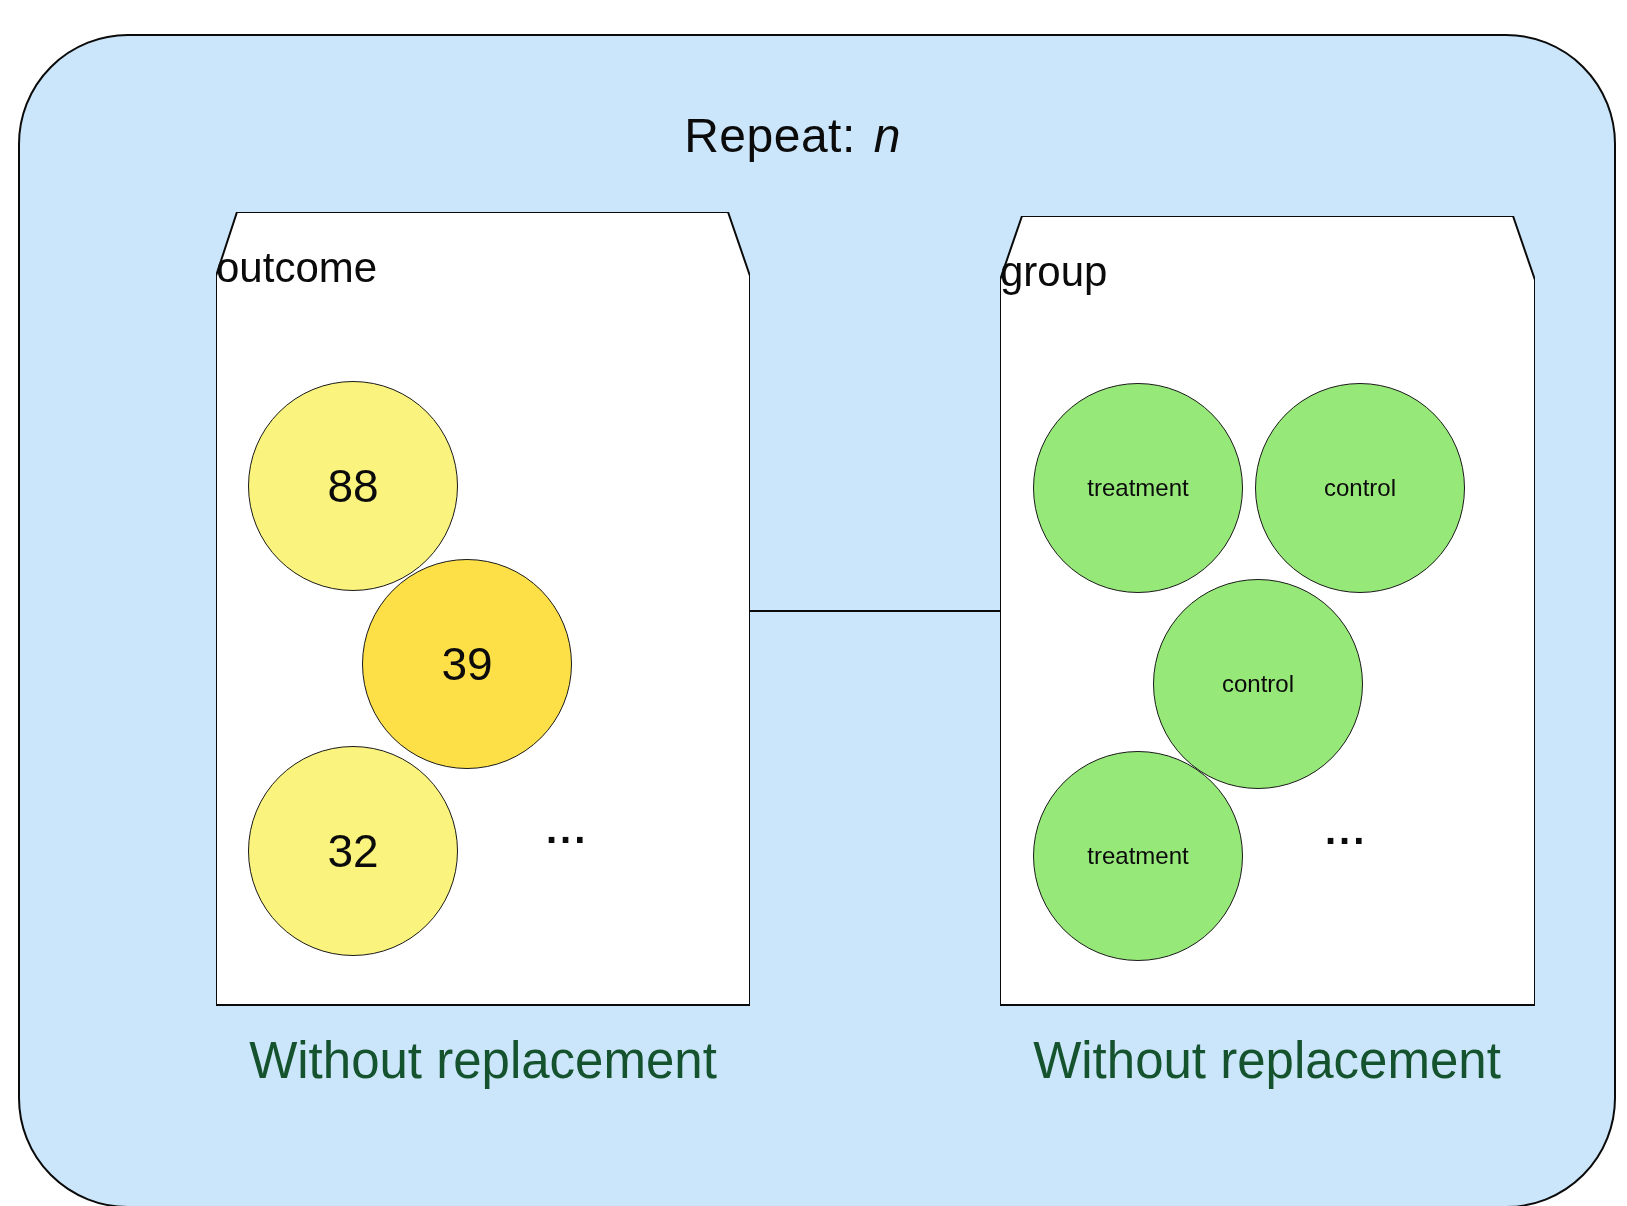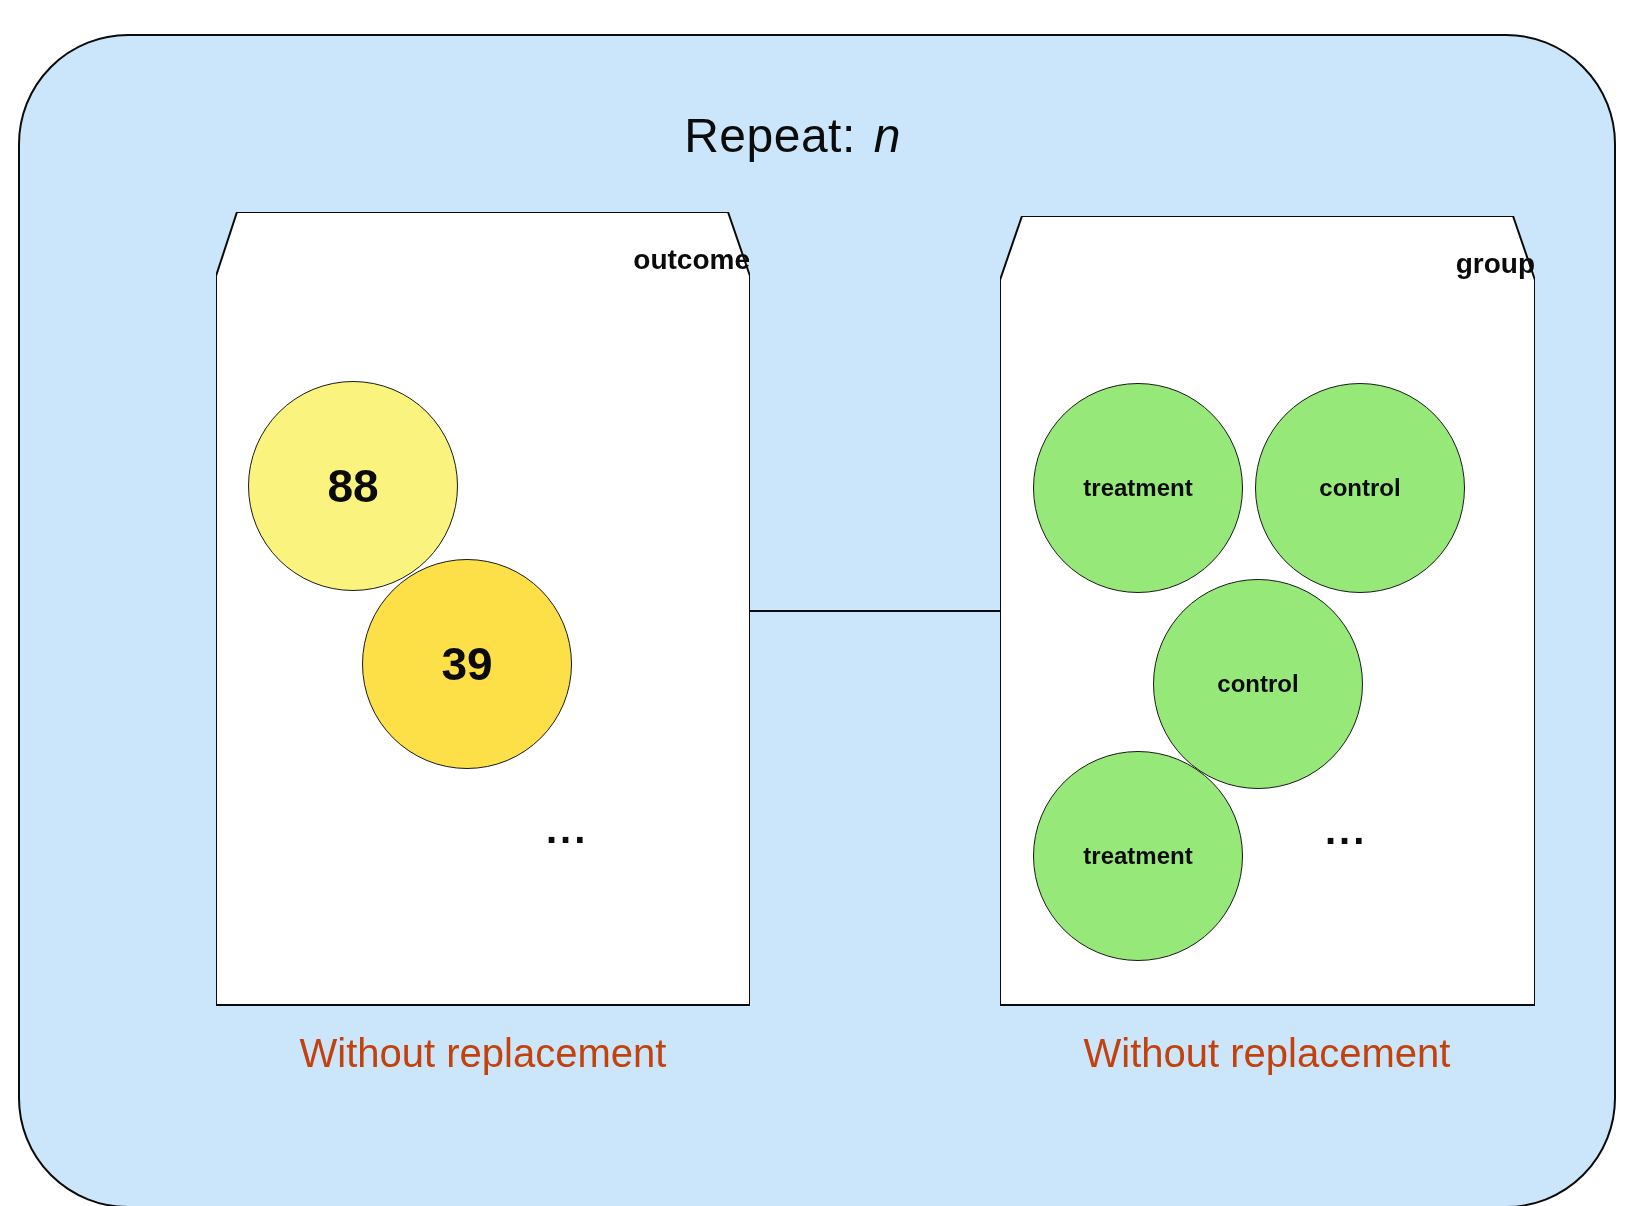--- a/index.html
+++ b/index.html
@@ -37,34 +37,34 @@
     border-top: 2px solid #0b0b0b;
   }
   .envelope { position: absolute; }
   .env-left  { left: 196px; top: 176px; width: 534px; height: 795px; }
   .env-right { left: 980px; top: 180px; width: 535px; height: 791px; }
   .env-shape { position: absolute; left: 0; top: 0; width: 100%; height: 100%; }
   .env-shape polygon { fill: #ffffff; stroke: #0b0b0b; stroke-width: 2; }
   .env-label {
     position: absolute;
     left: 0; top: 32px; width: 100%;
-    text-align: right;
-    font-size: 28px;
-    font-weight: 700;
+    text-align: left;
+    font-size: 42px;
+    font-weight: 400;
   }
   .ball {
     position: absolute;
     width: 210px; height: 210px;
     border-radius: 50%;
     border: 1.5px solid #1a1a1a;
     box-sizing: border-box;
     display: flex;
     align-items: center;
     justify-content: center;
-    font-weight: 700;
+    font-weight: 400;
     text-align: center;
   }
   .num-ball  { font-size: 46px; }
   .word-ball { font-size: 24px; }
   
   .pos-l1 { left: 32px;  top: 169px; }
   .pos-l2 { left: 254px; top: 169px; }
   .pos-l3 { left: 146px; top: 347px; }
   .pos-l4 { left: 32px;  top: 534px; }
   
@@ -78,23 +78,23 @@
     font-weight: 700;
     letter-spacing: 3px;
   }
   .dots-left  { left: 330px; top: 595px; }
   .dots-right { left: 325px; top: 592px; }
   .caption {
     position: absolute;
     top: 995px;
     width: 620px;
     text-align: center;
-    font-size: 40px;
+    font-size: 51px;
     font-weight: 300;
-    color: #c2410c;
+    color: #14532d;
   }
   .cap-left  { left: 153px; }
   .cap-right { left: 937px; }
 </style>
 </head>
 <body>
 
 <div class="canvas">
 
   <div class="panel" style="background-color: rgb(203, 230, 250);">
@@ -109,20 +109,23 @@
       <svg class="env-shape" viewBox="0 0 534 795" preserveAspectRatio="none">
         <polygon points="21,0 512,0 534,64 534,793 0,793 0,64"></polygon>
       </svg>
       <div class="env-label">outcome</div>
 
       <div class="ball num-ball pos-l1" style="background-color: rgb(250, 243, 125);">
         <span>88</span>
       </div>
       <div class="ball num-ball pos-l3" style="background-color: #fde047;">
         <span>39</span>
+      </div>
+      <div class="ball num-ball pos-l4" style="background-color: rgb(250, 243, 125);">
+        <span>32</span>
       </div>
 
       <div class="ellipsis dots-left">...</div>
     </div>
 
     <div class="envelope env-right">
       <svg class="env-shape" viewBox="0 0 535 791" preserveAspectRatio="none">
         <polygon points="22,0 513,0 535,64 535,789 0,789 0,64"></polygon>
       </svg>
       <div class="env-label">group</div>

